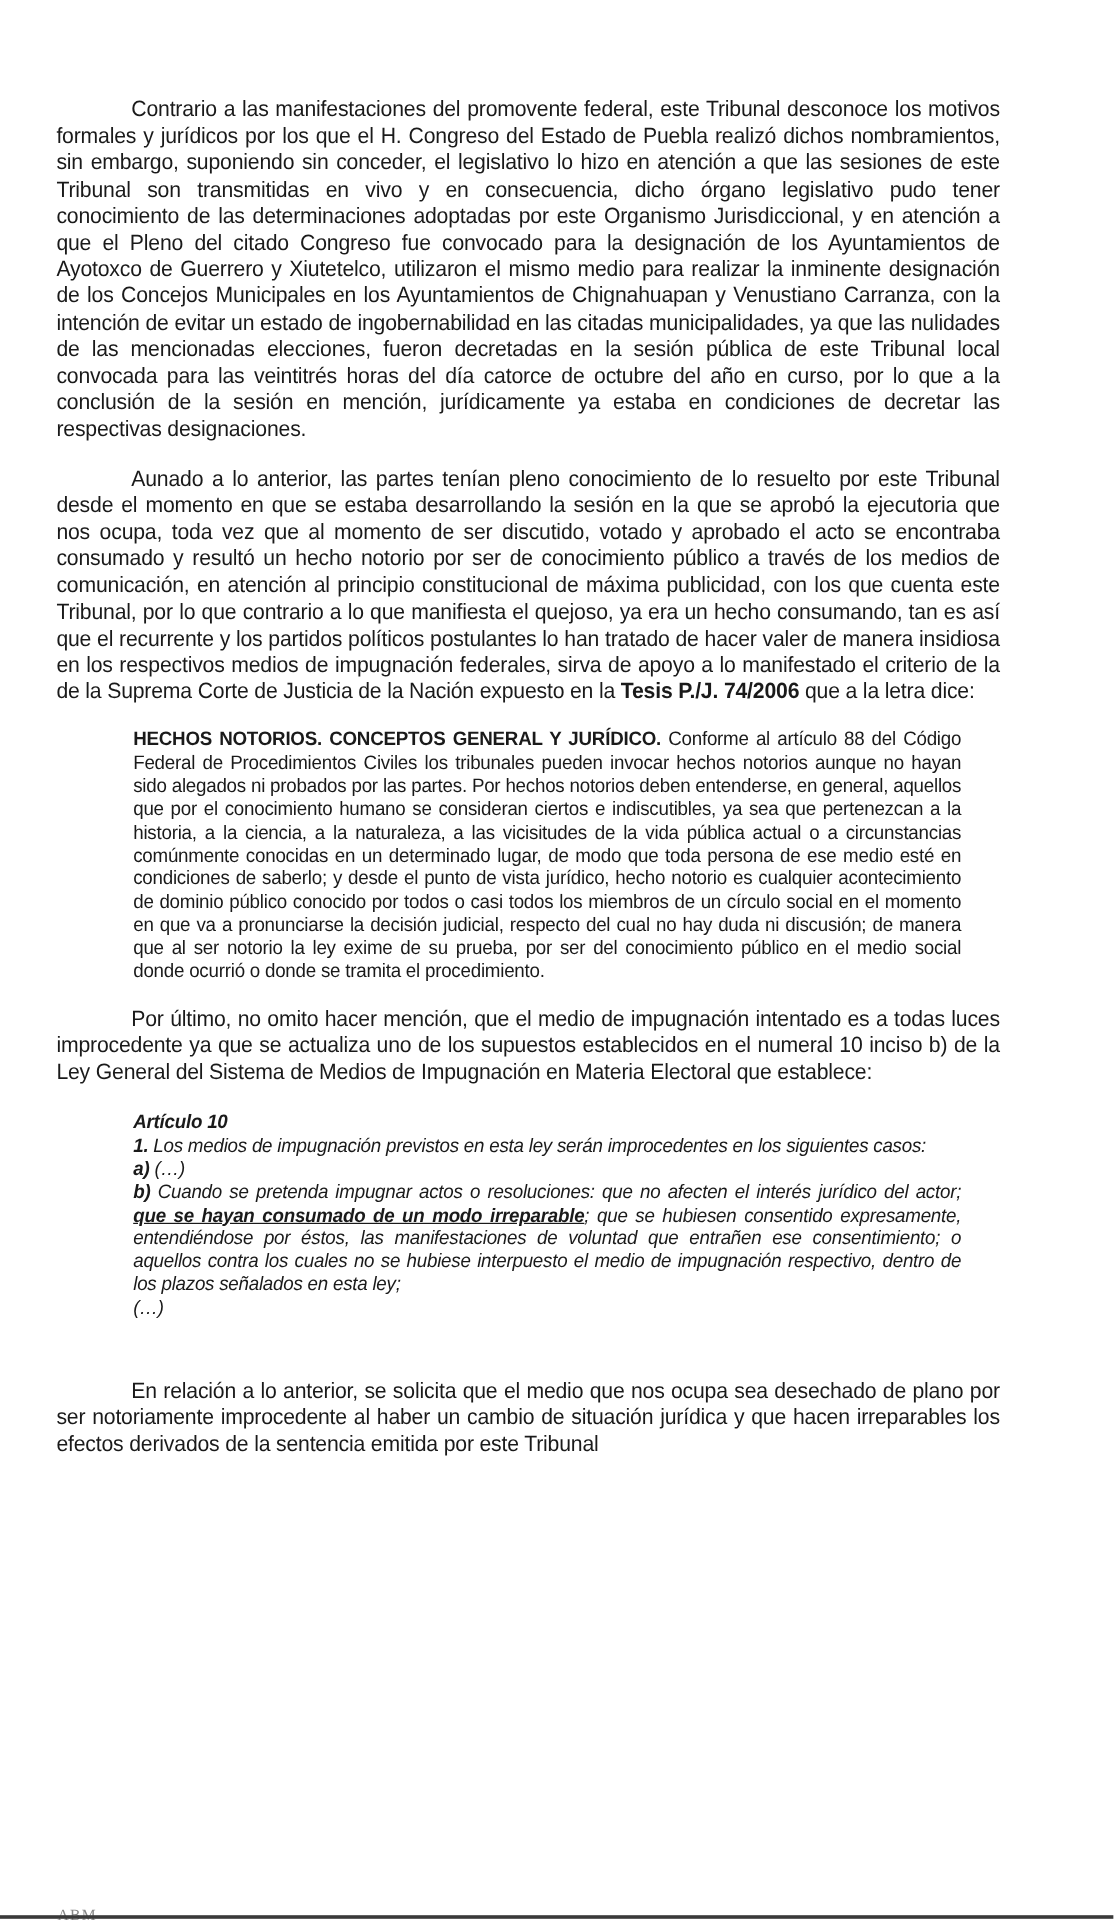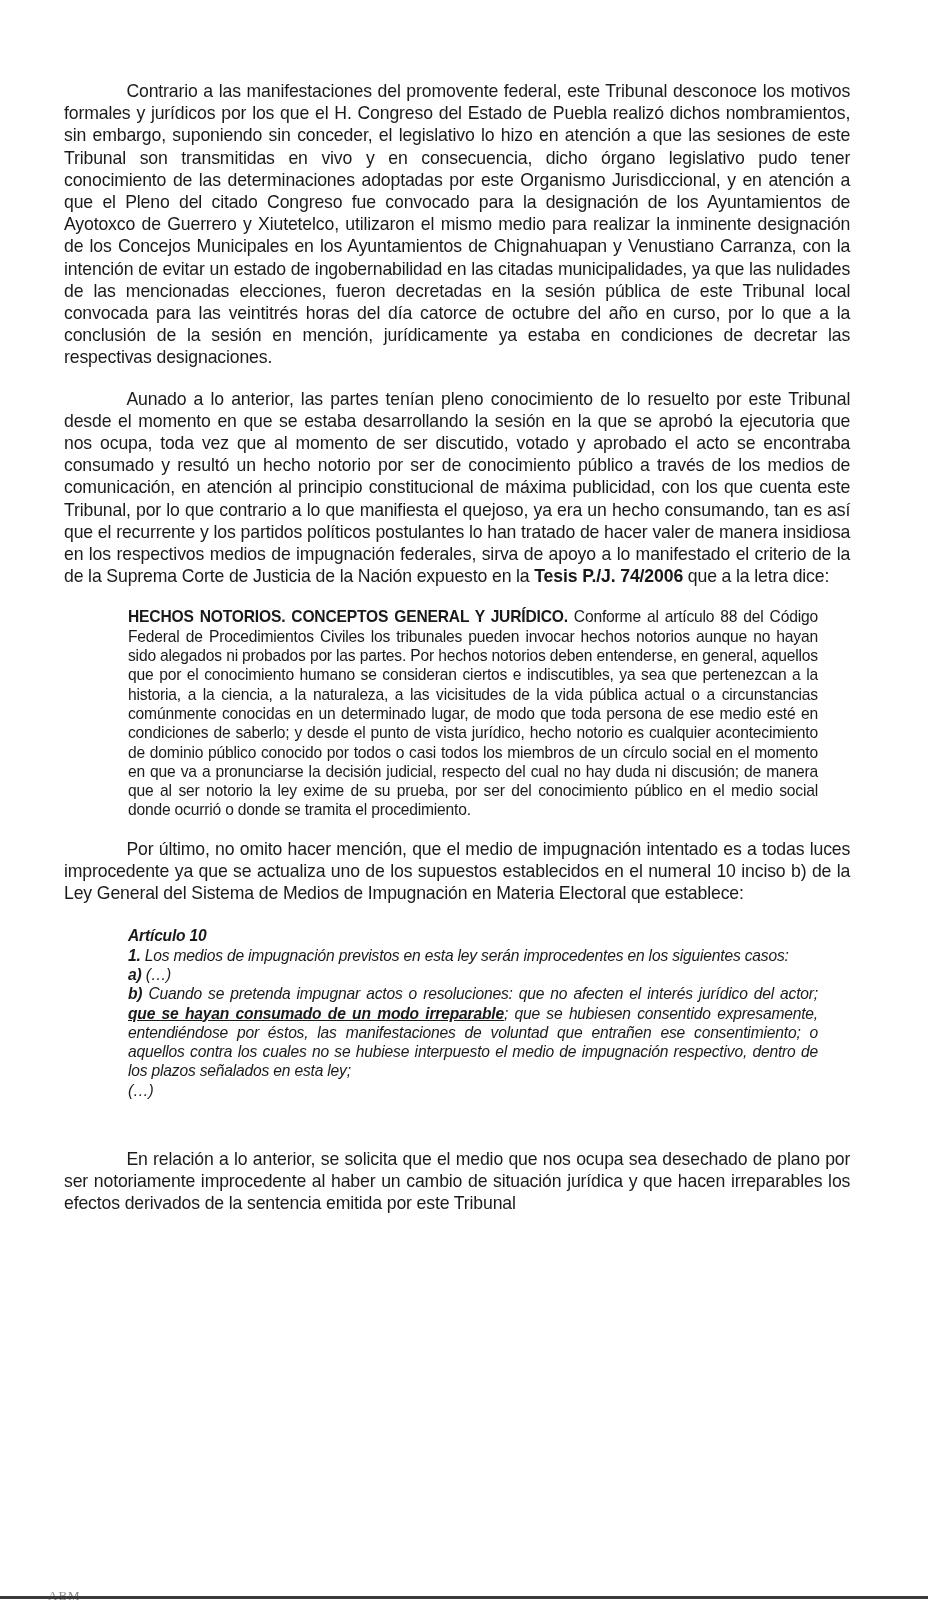--- a/index.html
+++ b/index.html
@@ -10,21 +10,21 @@
     body {
       width: 928px;
       height: 1601px;
       position: relative;
       overflow: hidden;
       font-family: "Liberation Sans", sans-serif;
       color: #1a1a1a;
     }
     .page {
       position: absolute;
-      left: 64px;
+      left: 47px;
       top: 80px;
       width: 786px;
     }
     p {
       margin: 0;
     }
     .body-para {
       font-size: 18.4px;
       line-height: 22.2px;
       text-align: justify;

